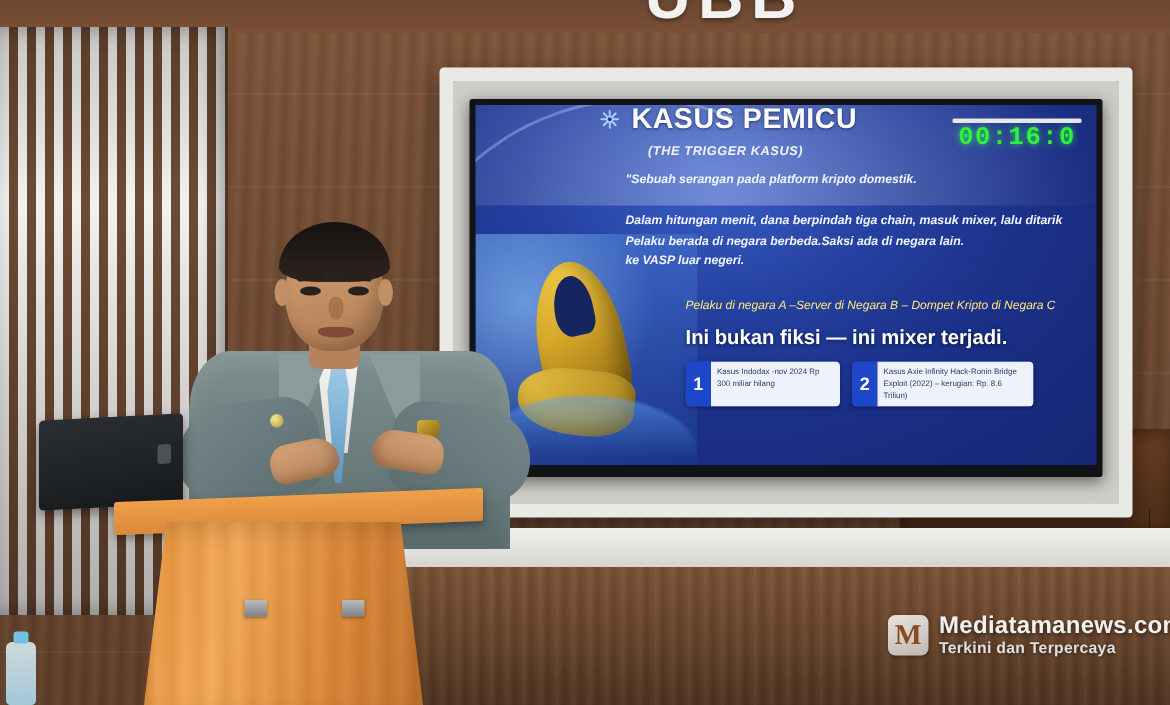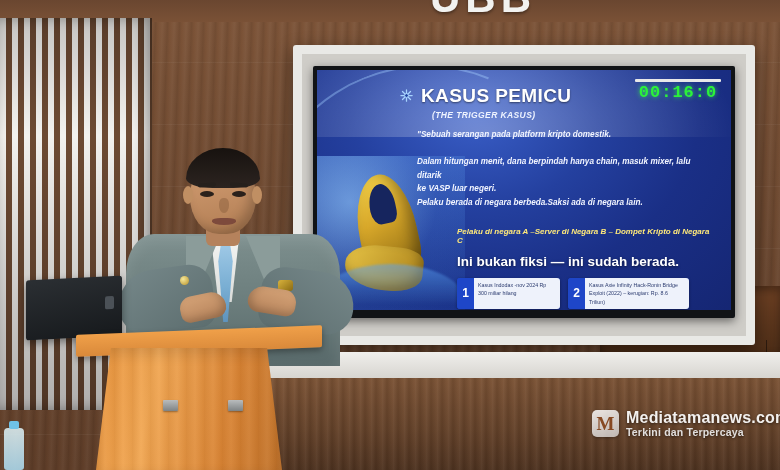--- a/index.html
+++ b/index.html
@@ -182,21 +182,21 @@
     width: 148px; height: 42px;
     background: linear-gradient(180deg, rgba(90,160,240,.55), rgba(10,30,90,.05));
     border-radius: 50% 50% 0 0 / 90% 90% 0 0;
     filter: blur(1px);
   }
 
   
   .slide-content {
     position: absolute;
     left: 0; top: 0; right: 0; bottom: 0;
-    padding: 16px 14px 8px 82px;
+    padding: 0 14px 8px 82px;
     box-sizing: border-box;
     color: #fff;
   }
   .title-row {
     display: flex;
     align-items: flex-start;
     gap: 7px;
   }
   .flake-icon { margin-top: 2px; flex: 0 0 auto; }
   .slide-title {
@@ -226,21 +226,21 @@
     font-size: 8.2px;
     font-style: italic;
     font-weight: bold;
     line-height: 1.65;
     color: #f2f5ff;
   }
   .chain-line {
     margin: 18px 0 0 58px;
     font-size: 8px;
     font-style: italic;
-    font-weight: bold;
+    font-weight: normal;
     color: #ffe97a;
   }
   .punch-line {
     margin: 9px 0 0 58px;
     font-size: 13.5px;
     font-weight: bold;
     color: #ffffff;
     text-shadow: 0 1px 3px rgba(0,0,0,.55);
   }
 
@@ -640,27 +640,27 @@
               </svg>
             </span>
             <span class="slide-title">KASUS PEMICU</span>
           </div>
 
           <div class="slide-subtitle">(THE TRIGGER KASUS)</div>
 
           <div class="quote-lead">"Sebuah serangan pada platform kripto domestik.</div>
 
           <div class="body-block">
-            <div>Dalam hitungan menit, dana berpindah hanya chain, masuk mixer, lalu ditarik</div>
+            <div>Dalam hitungan menit, dana berpindah tiga chain, masuk mixer, lalu ditarik</div>
+            <div>Pelaku berada di negara berbeda.Saksi ada di negara lain.</div>
             <div>ke VASP luar negeri.</div>
-            <div>Pelaku berada di negara berbeda.Saksi ada di negara lain.</div>
           </div>
 
           <div class="chain-line">Pelaku di negara A –Server di Negara B – Dompet Kripto di Negara C</div>
-          <div class="punch-line">Ini bukan fiksi — ini sudah berada.</div>
+          <div class="punch-line">Ini bukan fiksi — ini mixer terjadi.</div>
 
           <div class="case-row">
             <div class="case">
               <div class="case-num">1</div>
               <div class="case-body">Kasus Indodax -nov 2024 Rp 300 miliar hilang</div>
             </div>
             <div class="case wide">
               <div class="case-num">2</div>
               <div class="case-body">Kasus Axie Infinity Hack-Ronin Bridge Exploit (2022) – kerugian: Rp. 8.6 Triliun)</div>
             </div>

